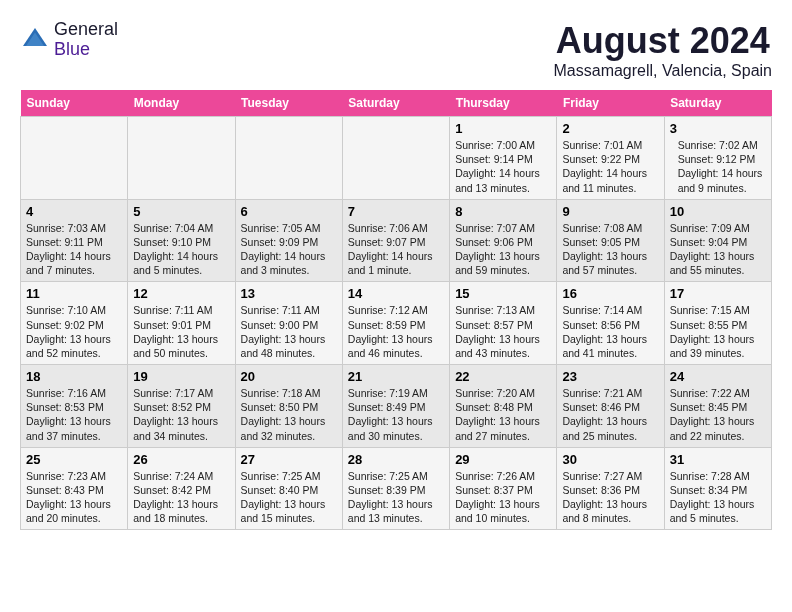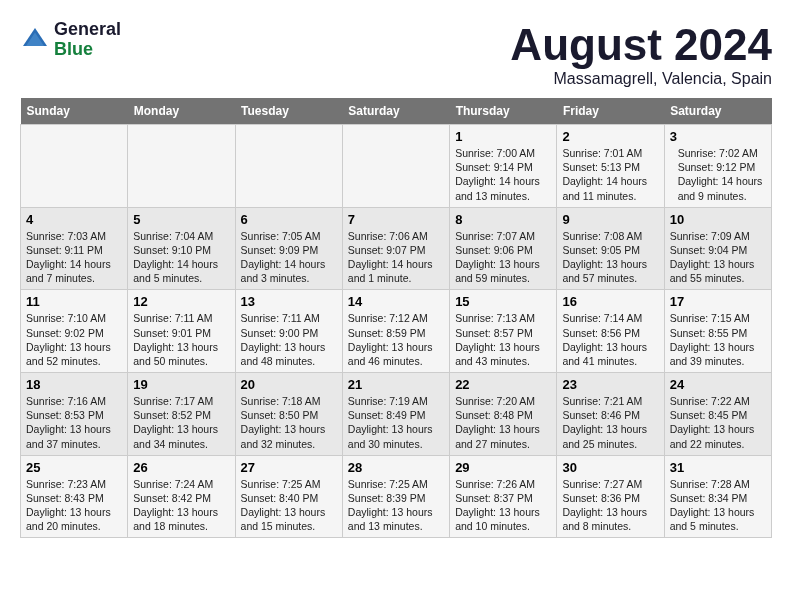--- a/index.html
+++ b/index.html
@@ -16,50 +16,51 @@
       align-items: flex-start;
       margin-bottom: 10px;
     }
     .logo {
       display: flex;
       align-items: center;
       gap: 4px;
     }
     .logo-text {
       font-size: 18px;
-      font-weight: bold;
+      font-weight: normal;
       color: #1a1a2e;
       line-height: 1.1;
     }
     .logo-text span {
-      color: #15803d;
+      color: #4c1d95;
     }
     .logo-icon {
       width: 30px;
       height: 30px;
     }
     .title-block {
       text-align: right;
     }
     .month-title {
-      font-size: 44px;
+      font-size: 36px;
       font-weight: bold;
       color: #1a1a2e;
+      text-align: center;
     }
     .location {
       font-size: 16px;
       color: #1a1a2e;
     }
     table {
       width: 100%;
       border-collapse: collapse;
       font-size: 11px;
     }
     thead tr th {
-      background-color: #737373;
+      background-color: #ec4899;
       color: #fff;
       text-align: left;
       padding: 6px 6px;
       font-size: 12px;
       font-weight: bold;
     }
     tbody tr td {
       border: 1px solid #ccc;
       vertical-align: top;
       padding: 4px 5px;
@@ -129,21 +130,21 @@
         <td>
           <span class="day-num">1</span>
           <div class="cell-text" style="white-space: pre-line;">Sunrise: 7:00 AM
 Sunset: 9:14 PM
 Daylight: 14 hours
 and 13 minutes.</div>
         </td>
         <td>
           <span class="day-num">2</span>
           <div class="cell-text" style="white-space: pre-line;">Sunrise: 7:01 AM
-Sunset: 5:13 PM
+Sunset: 9:22 PM
 Daylight: 14 hours
 and 11 minutes.</div>
         </td>
         <td>
           <span class="day-num">3</span>
           <div class="cell-text" style="white-space: pre-line; margin-left: 8px;">Sunrise: 7:02 AM
 Sunset: 9:12 PM
 Daylight: 14 hours
 and 9 minutes.</div>
         </td>

